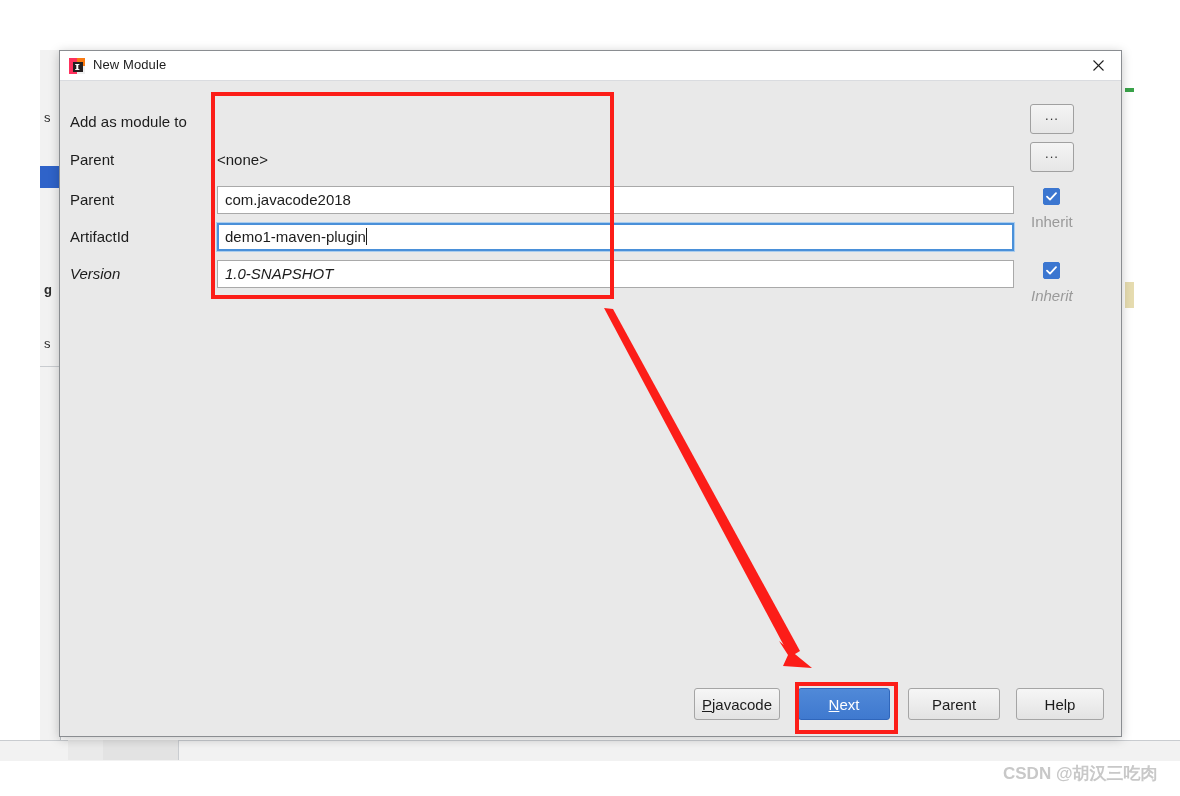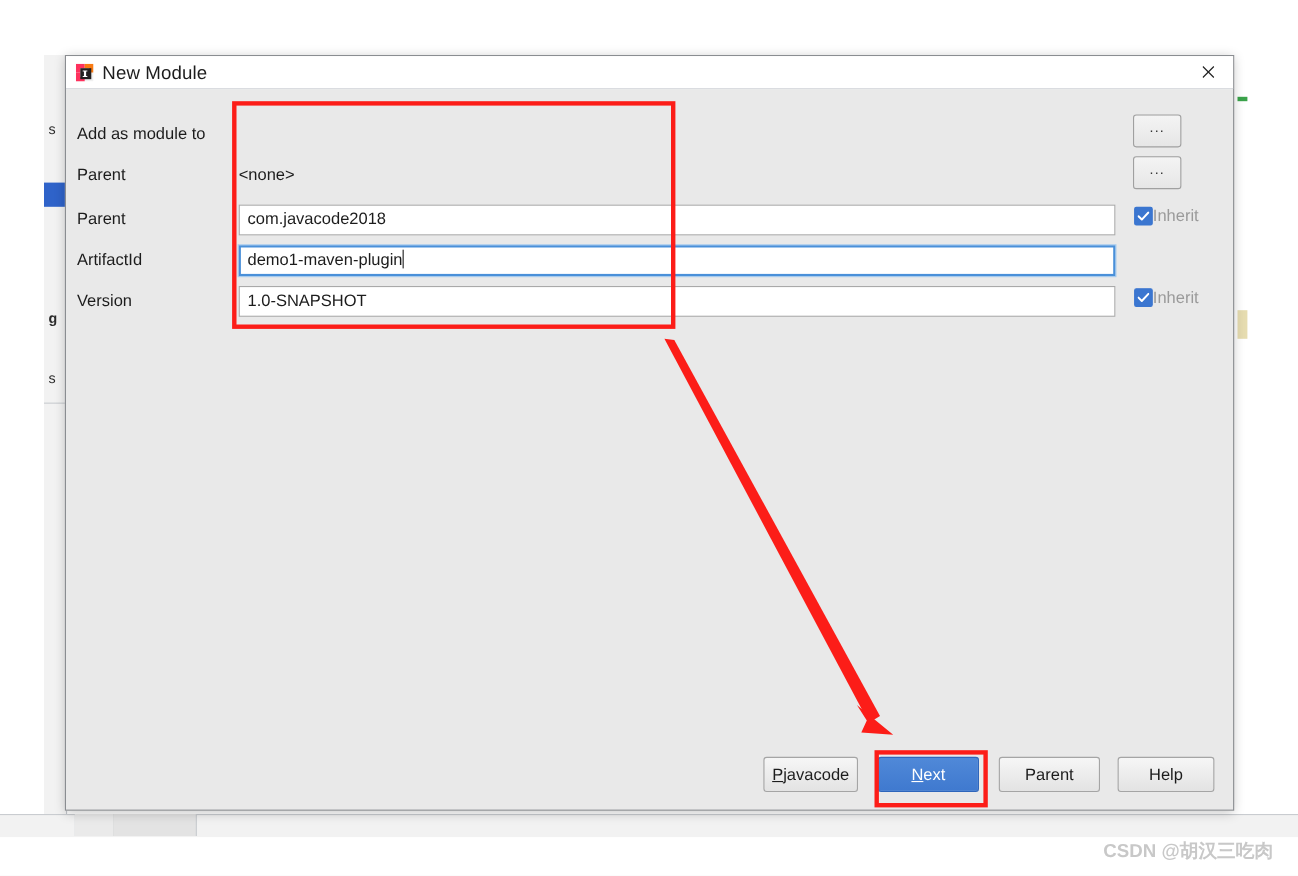--- a/index.html
+++ b/index.html
@@ -109,21 +109,21 @@
     position: absolute;
     left: 9px;
     top: 7px;
     width: 16px;
     height: 16px;
   }
   #title-text {
     position: absolute;
     left: 33px;
     top: 6px;
-    font-size: 17px;
+    font-size: 13px;
     color: #1d1d1d;
     letter-spacing: 0.1px;
   }
   #close-btn {
     position: absolute;
     right: 0;
     top: 0;
     width: 46px;
     height: 29px;
     display: flex;
@@ -214,20 +214,22 @@
     letter-spacing: 1px;
     line-height: 8px;
     margin-top: -6px;
   }
   .inherit-wrap {
     position: absolute;
     left: 971px;
     top: 4px;
     display: flex;
     align-items: center;
+    gap: 8px;
+    flex-direction: column;
   }
   .chk {
     width: 17px;
     height: 17px;
     background: #3b76d0;
     border: 1px solid #3b76d0;
     border-radius: 2px;
     box-sizing: border-box;
     display: flex;
     align-items: center;
@@ -369,21 +371,21 @@
         </span>
         <span class="inherit-lbl">Inherit</span>
       </div>
     </div>
 
     <div class="row" style="top:140px;">
       <span class="lbl">ArtifactId</span>
       <div class="txtfield focused"><span>demo1-maven-plugin</span><span class="caret"></span></div>
     </div>
 
-    <div class="row" style="top:177px;">
+    <div class="row" style="top:177px;font-style:italic;">
       <span class="lbl">Version</span>
       <div class="txtfield" placeholder="">1.0-SNAPSHOT</div>
       <div class="inherit-wrap">
         <span class="chk">
           <svg width="11" height="9" viewBox="0 0 11 9">
             <polyline points="1,4.6 4,7.6 10,1.2" fill="none" stroke="#ffffff" stroke-width="1.8" stroke-linecap="round" stroke-linejoin="round"></polyline>
           </svg>
         </span>
         <span class="inherit-lbl">Inherit</span>
       </div>

